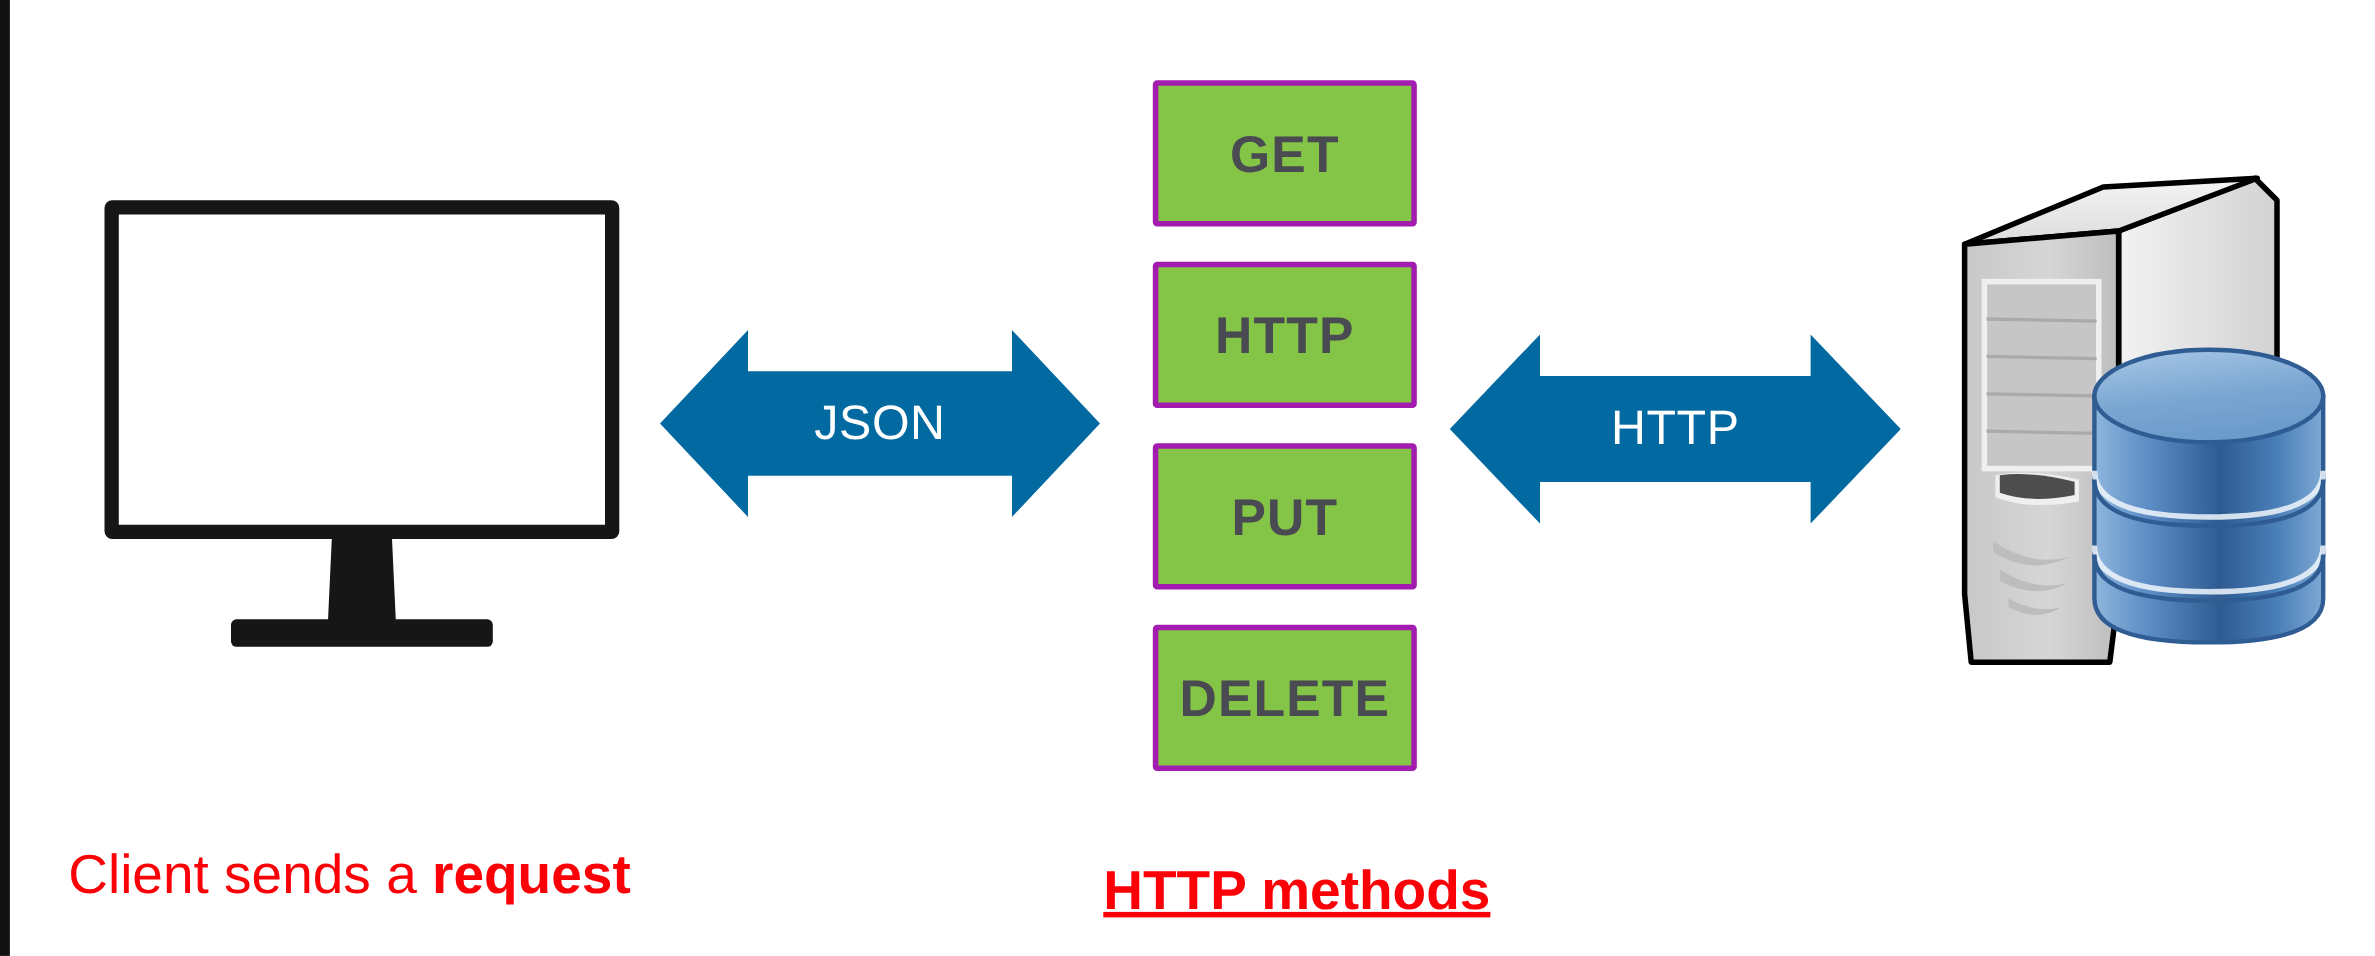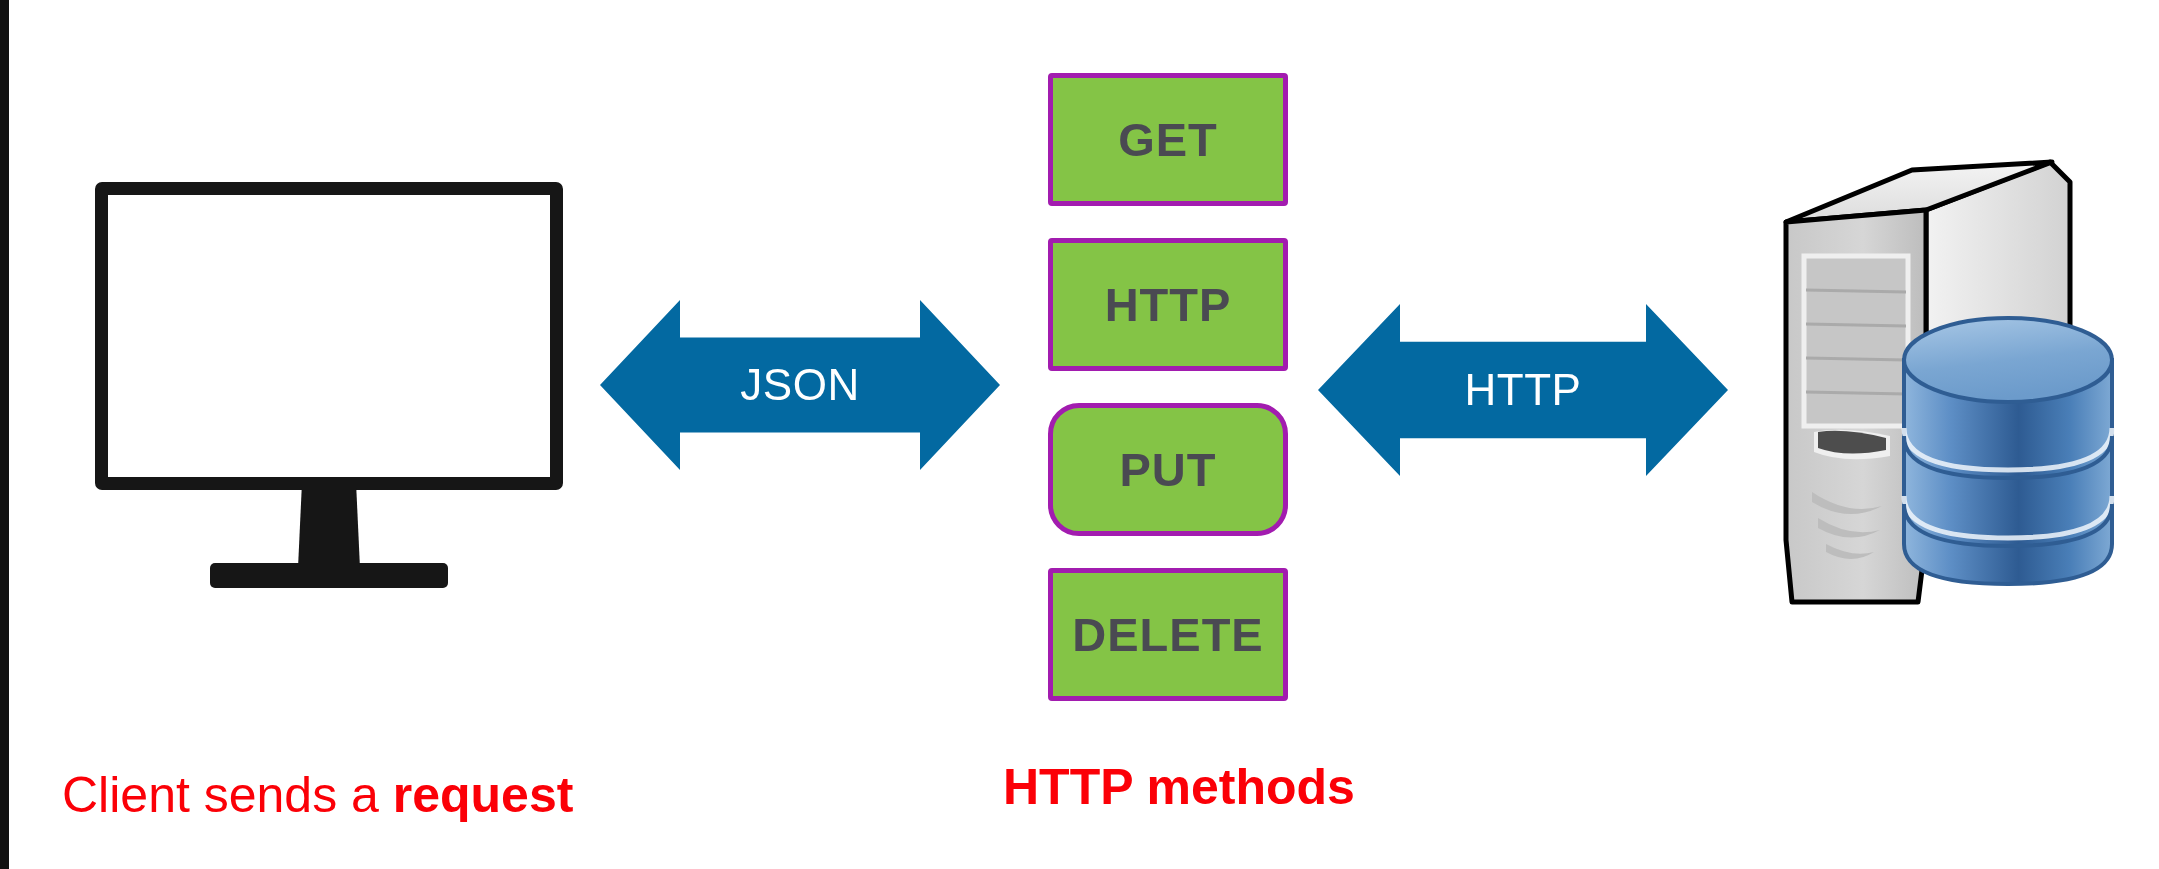--- a/index.html
+++ b/index.html
@@ -142,21 +142,21 @@
     position: absolute;
     color: #fb0007;
     font-size: 50px;
     line-height: 1;
     white-space: nowrap;
     font-family: "Liberation Sans", sans-serif;
     margin-top: 28px;
   }
   .caption b { font-weight: bold; }
   #caption-client { left: 62px; top: 742px; }
-  #caption-methods { left: 1003px; top: 734px; font-weight: bold; }
+  #caption-methods { left: 1003px; top: 756px; font-weight: bold; text-decoration: underline; }
   #caption-server  { left: 1595px; top: 742px; }
 </style>
 </head>
 <body>
 
 <div id="canvas">
 
   <div class="edge-band"></div>
 
   <div class="monitor">
@@ -168,21 +168,21 @@
   <div class="arrow" id="arrow-json">
     <span class="arrow-label">JSON</span>
   </div>
 
   <div class="method-box" style="top:73px;">
     <span class="method-label">GET</span>
   </div>
   <div class="method-box" style="top:238px;">
     <span class="method-label">HTTP</span>
   </div>
-  <div class="method-box" style="top:403px;border-radius:31px;">
+  <div class="method-box" style="top:403px;">
     <span class="method-label">PUT</span>
   </div>
   <div class="method-box" style="top:568px;">
     <span class="method-label">DELETE</span>
   </div>
 
   <div class="arrow" id="arrow-http">
     <span class="arrow-label">HTTP</span>
   </div>
 

